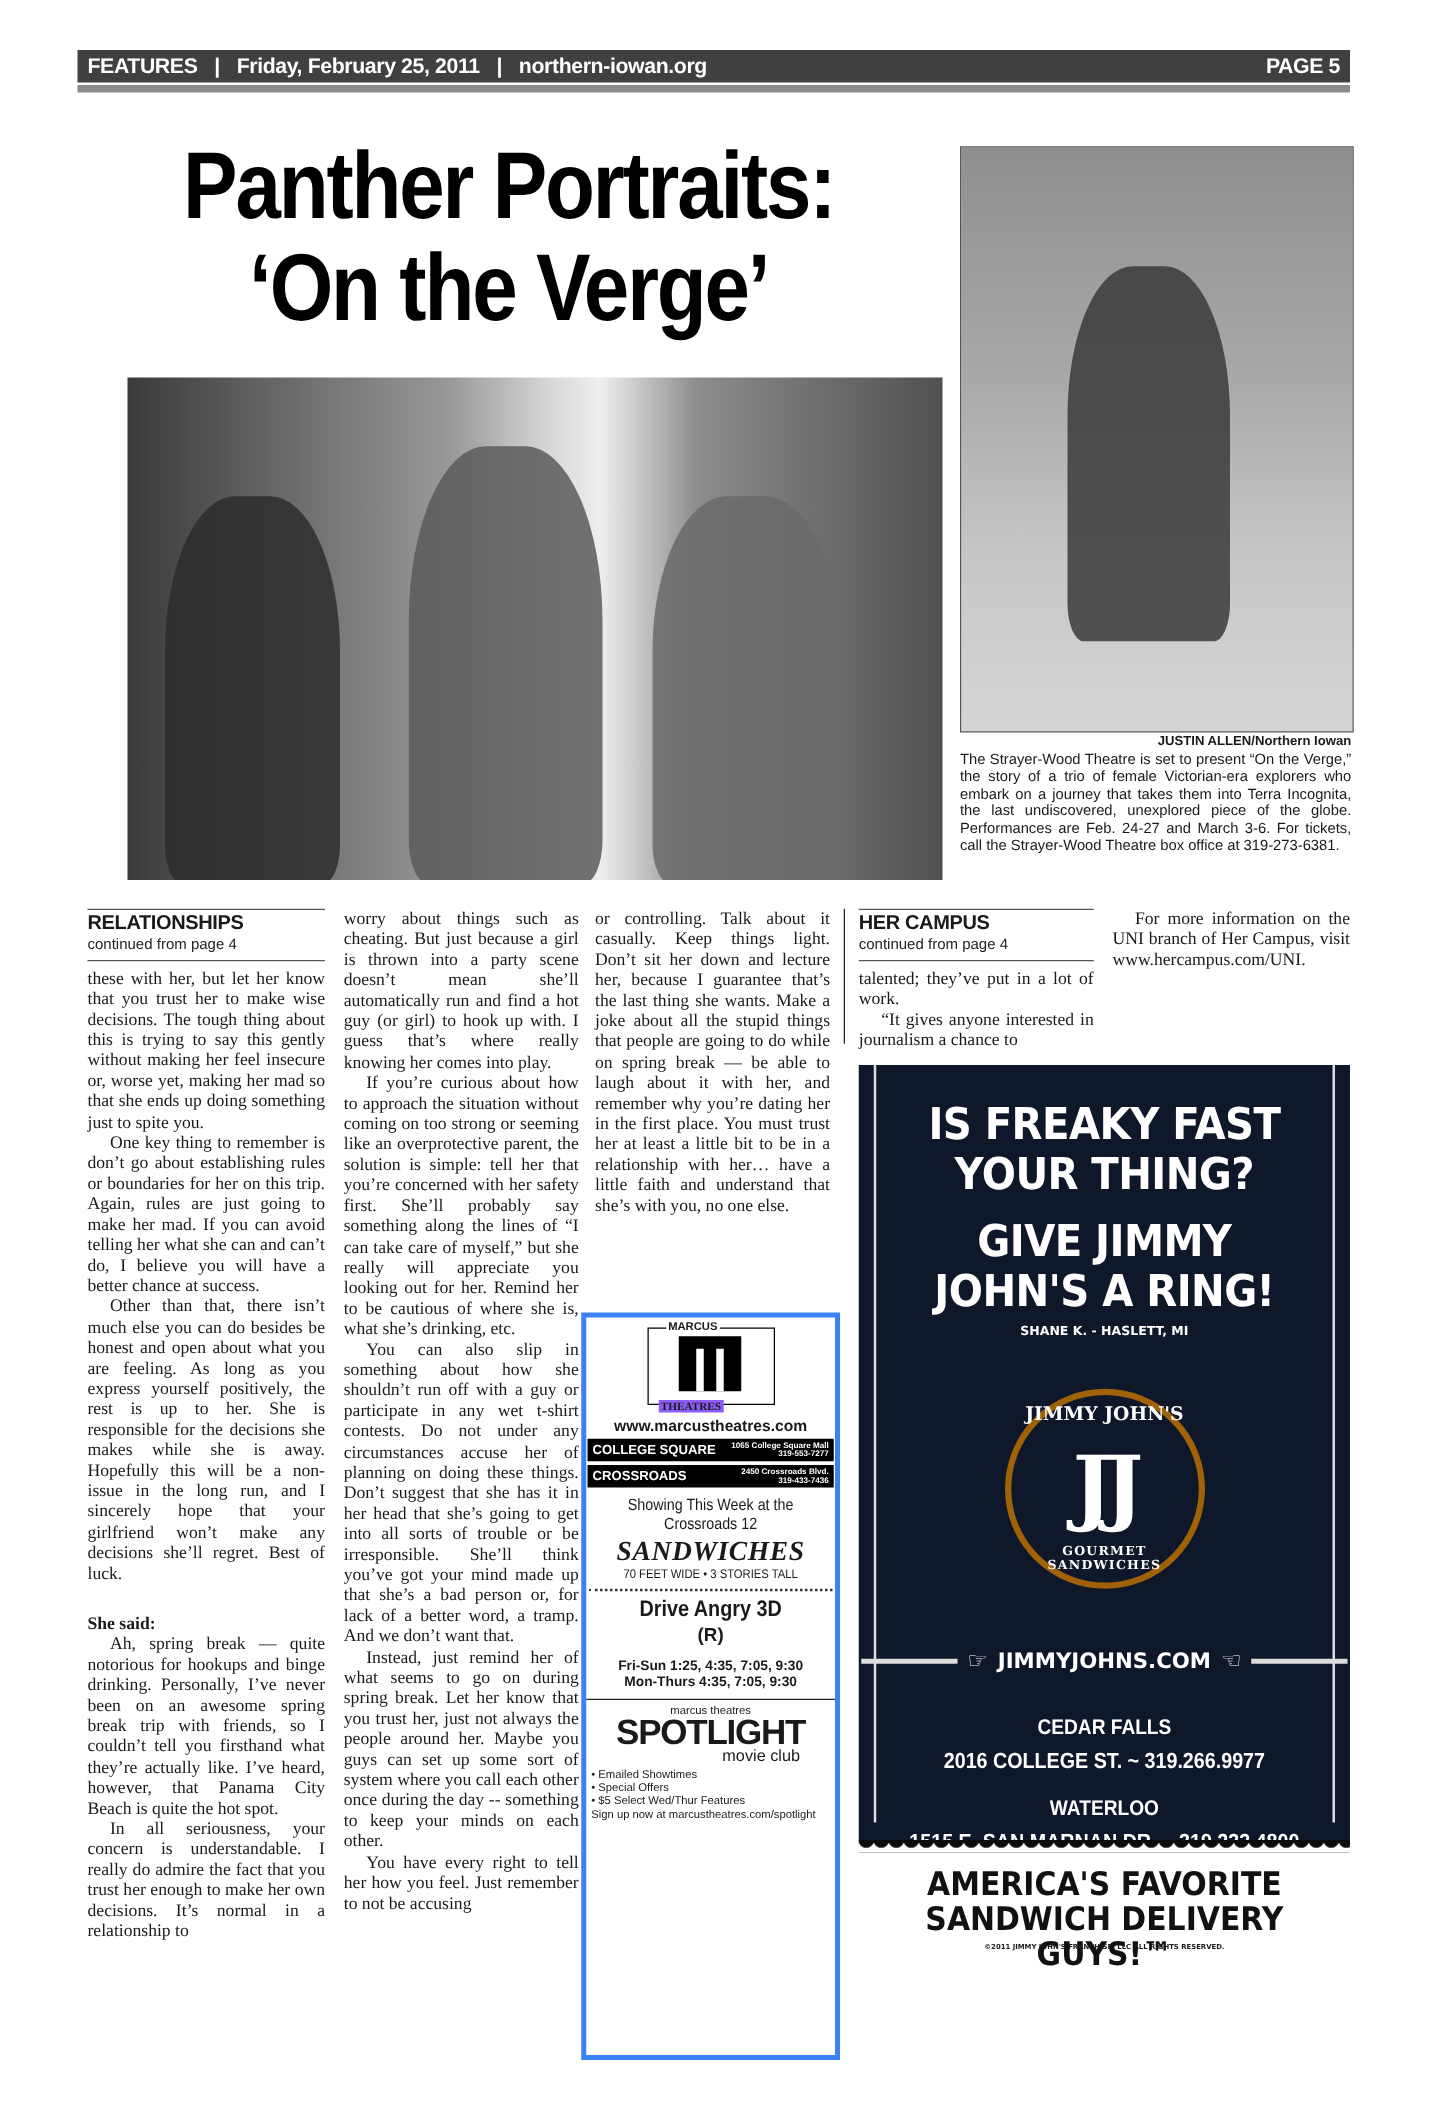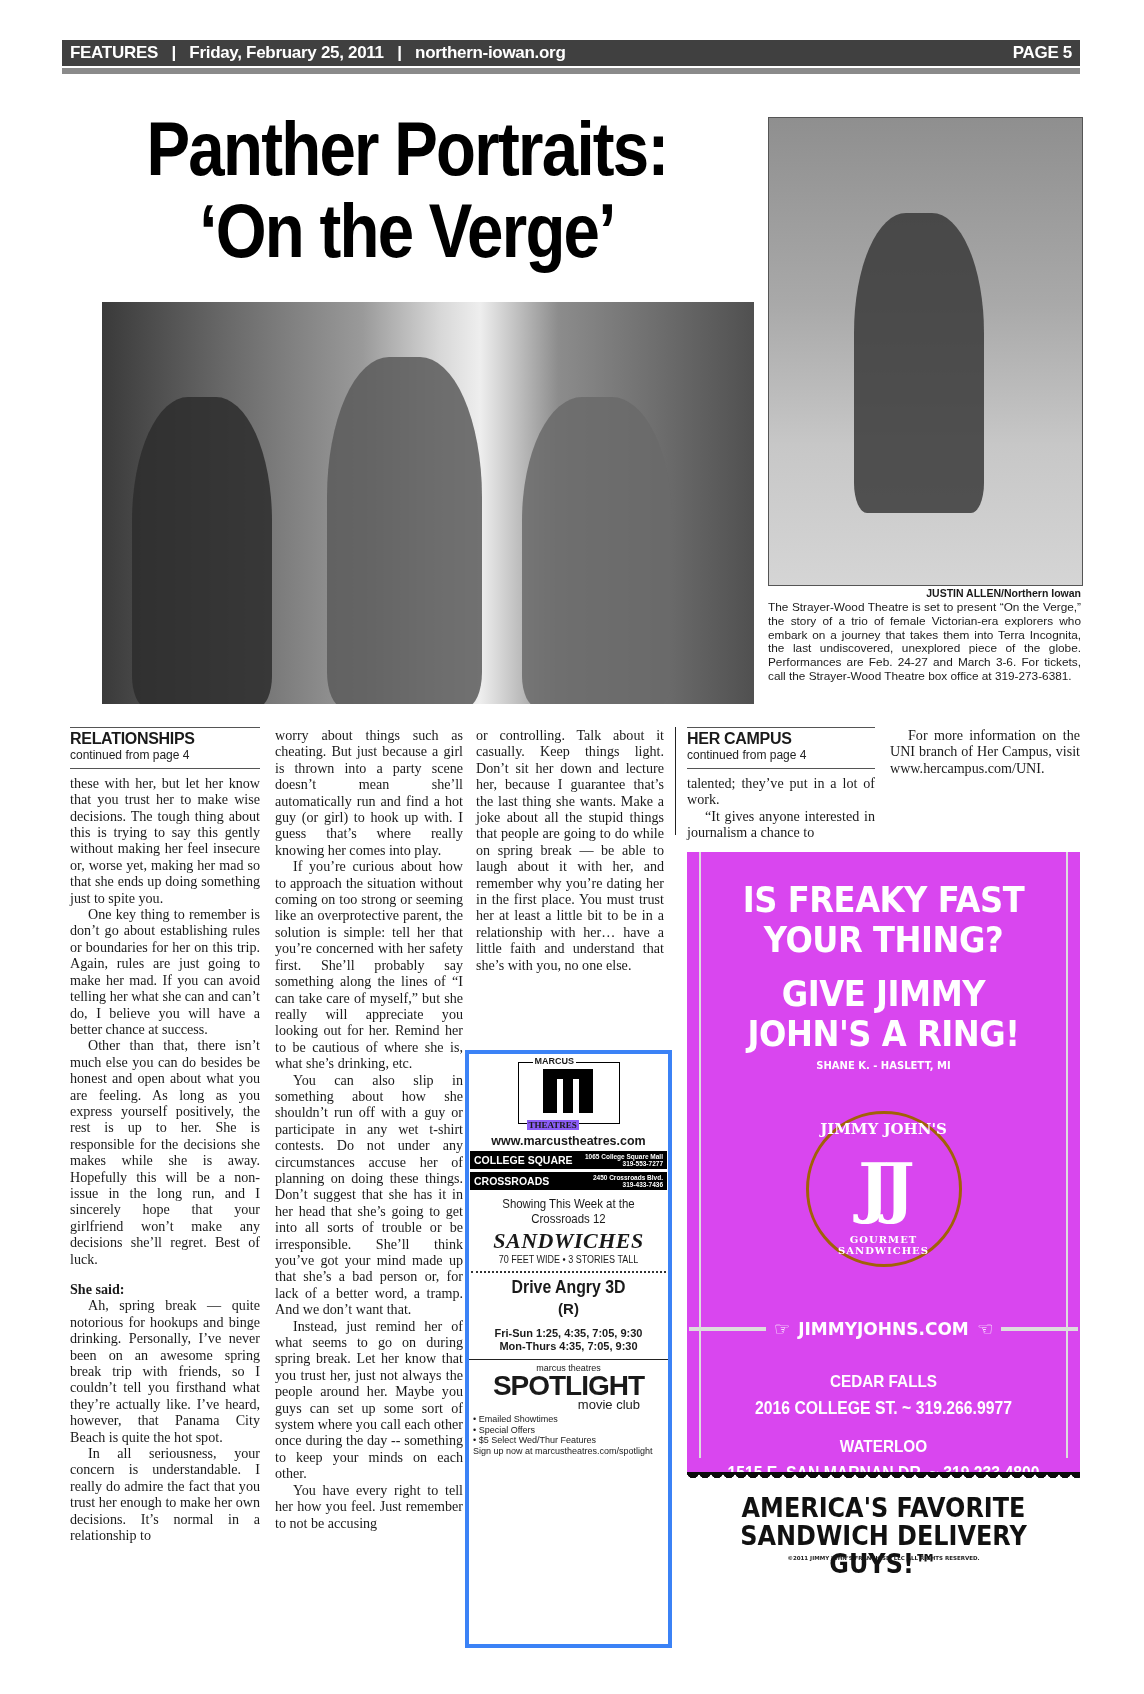--- a/index.html
+++ b/index.html
@@ -15,21 +15,21 @@
   .photo{background:#7a7a7a;overflow:hidden;}
   .photo-main{left:102px;top:302px;width:652px;height:402px;background:linear-gradient(90deg,#3a3a3a 0%,#6b6b6b 20%,#9a9a9a 40%,#d8d8d8 52%,#eeeeee 58%,#8c8c8c 70%,#505050 100%);}
   .photo-side{left:768px;top:117px;width:313px;height:467px;background:linear-gradient(180deg,#8f8f8f 0%,#a9a9a9 40%,#c7c7c7 70%,#d5d5d5 100%);border:1px solid #555;}
   .fig{position:absolute;border-radius:40% 40% 10% 10%;background:#2d2d2d;opacity:.85;}
   .credit{left:768px;top:587px;width:313px;text-align:right;font-family:"Liberation Sans",sans-serif;font-weight:bold;font-size:10.5px;}
   .caption{left:768px;top:601px;width:313px;font-family:"Liberation Sans",sans-serif;font-size:11.8px;line-height:13.8px;text-align:justify;}
   
   .col{font-size:14.1px;line-height:16.4px;text-align:justify;hyphens:manual;}
   .col p{margin:0;text-indent:18px;}
   .col p.noi{text-indent:0;}
-  .col p.gap{margin-top:14px;}
+  .col p.gap{margin-top:24px;}
   .col .sub{font-weight:bold;text-indent:0;}
   .kicker-box{border-top:1px solid #555;border-bottom:1px solid #555;padding:3px 0 4px;margin-bottom:6px;font-family:"Liberation Sans",sans-serif;}
   .kicker{font-weight:bold;font-size:16px;letter-spacing:-0.3px;}
   .kicker-sub{font-size:12px;color:#222;}
   .vrule{width:1px;background:#222;}
   
   .marcus{left:465px;top:1050px;width:207px;height:598px;border:4px solid #3b82f6;box-sizing:border-box;background:#fff;font-family:"Liberation Sans",sans-serif;text-align:center;}
   .m-logo{margin:8px auto 0;width:100px;height:60px;border:1px solid #000;position:relative;}
   .m-logo .lt{position:absolute;top:-7px;left:14px;background:#fff;font-size:9px;font-weight:bold;padding:0 2px;}
   .m-logo .lb{position:absolute;bottom:-7px;left:8px;background:#8b5cf6;font-size:9px;font-weight:bold;padding:0 2px;font-family:Liberation Serif, serif;}
@@ -52,26 +52,26 @@
   .m-club{font-size:13px;text-align:right;margin-right:28px;margin-top:-2px;}
   .m-list{text-align:left;font-size:9px;line-height:10.5px;padding:2px 4px;}
   .fb{position:absolute;left:0;right:0;bottom:0;height:214px;background:radial-gradient(ellipse at 70% 60%,#8a8a8a 0%,#4a4a4a 55%,#2c2c2c 100%);color:#f0f0f0;text-align:left;}
   .fb .t1{font-size:21px;line-height:22px;text-align:center;margin-top:8px;}
   .fb .items{font-size:16px;line-height:20px;margin:10px 0 0 10px;}
   .fb .items .it{font-style:italic;}
   .fb .laptop{position:absolute;right:4px;top:70px;width:80px;height:70px;background:#ddd;border:2px solid #222;transform:skewY(-10deg);}
   .fb .fbicon{position:absolute;left:10px;bottom:10px;width:26px;height:26px;background:#9a9a9a;color:#fff;font-weight:bold;font-size:22px;line-height:26px;text-align:center;}
   .fb .fburl{position:absolute;left:44px;bottom:14px;font-size:11px;color:#eee;white-space:nowrap;overflow:hidden;width:158px;}
   
-  .jj{left:687px;top:852px;width:393px;height:620px;background:#d946ef;color:#fff;font-family:"DejaVu Sans",sans-serif;text-align:center;}
+  .jj{left:687px;top:852px;width:393px;height:620px;background:#0f172a;color:#fff;font-family:"DejaVu Sans",sans-serif;text-align:center;}
   .jj-inner{position:absolute;left:12px;right:12px;top:0;bottom:14px;border-left:2px solid #ddd;border-right:2px solid #ddd;}
   .jj-head{font-weight:bold;font-size:35px;line-height:40px;margin-top:28px;letter-spacing:-.5px;transform:scaleX(.92);}
   .jj-head2{font-weight:bold;font-size:35px;line-height:40px;margin-top:14px;letter-spacing:-.5px;transform:scaleX(.92);}
   .jj-by{font-size:10px;font-weight:bold;margin-top:6px;}
-  .jj-logo{width:150px;height:150px;border-radius:50%;border:3px solid #a16207;margin:40px auto 0;position:relative;}
+  .jj-logo{width:150px;height:150px;border-radius:50%;border:5px solid #a16207;margin:40px auto 0;position:relative;}
   .jj-logo .ring{position:absolute;top:6px;left:0;right:0;font-family:"DejaVu Serif",serif;font-weight:bold;font-size:15px;}
   .jj-logo .jjtxt{position:absolute;top:38px;left:0;right:0;font-family:"DejaVu Serif",serif;font-weight:bold;font-size:66px;line-height:70px;letter-spacing:-6px;}
   .jj-logo .ring2{position:absolute;bottom:8px;left:0;right:0;font-family:"DejaVu Serif",serif;font-size:10px;font-weight:bold;letter-spacing:1px;}
   .jj-urlbar{position:absolute;left:-12px;right:-12px;top:466px;display:flex;align-items:center;justify-content:center;gap:8px;}
   .jj-urlbar .line{flex:1;height:4px;background:#ddd;}
   .jj-url{font-weight:bold;font-size:17px;}
   .hand{font-size:18px;}
   .jj-city{font-family:"Liberation Sans",sans-serif;font-weight:bold;font-size:17px;transform:scaleX(.9);}
   .jj-addr{font-family:"Liberation Sans",sans-serif;font-weight:bold;font-size:17.5px;transform:scaleX(.9);}
   .jj-scallop{left:687px;top:1472px;width:393px;height:10px;background:radial-gradient(circle at 6px 0,#0b0b0b 6px,transparent 6.5px);background-size:12px 10px;}

